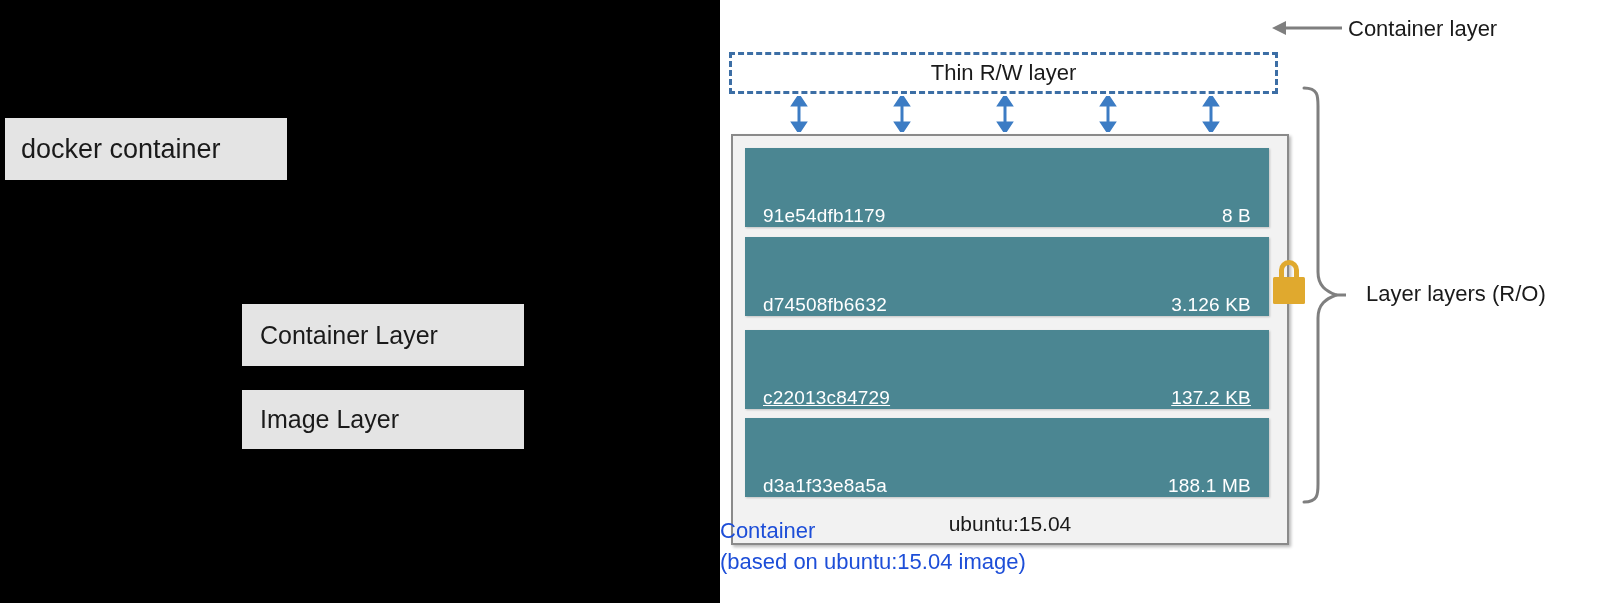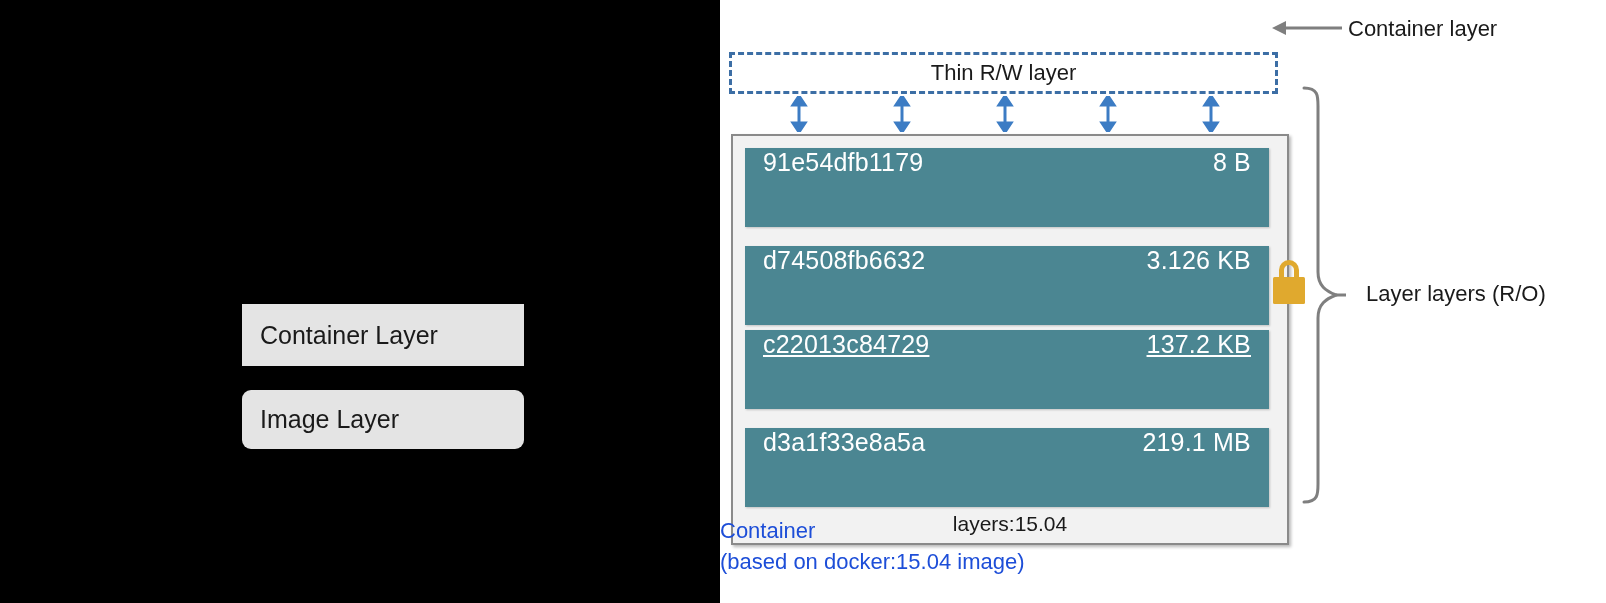--- a/index.html
+++ b/index.html
@@ -51,21 +51,20 @@
     padding-left: 18px;
     font-size: 25px;
   }
   .label-box.image-layer {
     left: 242px;
     top: 390px;
     width: 282px;
     height: 59px;
     padding-left: 18px;
     font-size: 25px;
-    border-radius: 9px;
   }
 
   
   .right-panel {
     position: absolute;
     left: 720px;
     top: 0;
     width: 886px;
     height: 603px;
     background: #ffffff;
@@ -109,25 +108,25 @@
   }
 
   .layer-bar {
     position: absolute;
     left: 12px;
     width: 524px;
     height: 79px;
     background: #4b8692;
     color: #ffffff;
     display: flex;
-    align-items: flex-start;
+    align-items: flex-end;
     justify-content: space-between;
     box-sizing: border-box;
     padding: 0 18px;
-    font-size: 25px;
+    font-size: 19px;
     box-shadow: 1px 1px 2px rgba(0,0,0,0.20);
   }
   .layer-bar .lid   { letter-spacing: 0.2px; }
   .layer-bar .lsize { letter-spacing: 0.2px; }
 
   .image-tag {
     position: absolute;
     left: 0;
     right: 0;
     bottom: 7px;
@@ -180,20 +179,23 @@
     color: #1d4ed8;
   }
   .caption div { white-space: nowrap; }
 </style>
 </head>
 <body>
 
 <div id="root">
 
   <div class="left-panel">
+    <div class="label-box docker">
+      <span>docker container</span>
+    </div>
     <div class="label-box container-layer">
       <span>Container Layer</span>
     </div>
     <div class="label-box image-layer">
       <span>Image Layer</span>
     </div>
   </div>
 
   <div class="right-panel">
 
@@ -231,36 +233,36 @@
       </g>
     </svg>
 
     <div class="container-box">
 
       <div class="layer-bar" style="top:12px;">
         <span class="lid">91e54dfb1179</span>
         <span class="lsize">8 B</span>
       </div>
 
-      <div class="layer-bar" style="top:110px;">
+      <div class="layer-bar" style="top:101px;">
         <span class="lid">d74508fb6632</span>
         <span class="lsize">3.126 KB</span>
       </div>
 
       <div class="layer-bar" style="top:194px;text-decoration:underline;">
         <span class="lid">c22013c84729</span>
         <span class="lsize">137.2 KB</span>
       </div>
 
-      <div class="layer-bar" style="top:292px;">
+      <div class="layer-bar" style="top:282px;">
         <span class="lid">d3a1f33e8a5a</span>
-        <span class="lsize">219.1 MB</span>
-      </div>
-
-      <div class="image-tag">layers:15.04</div>
+        <span class="lsize">188.1 MB</span>
+      </div>
+
+      <div class="image-tag">ubuntu:15.04</div>
     </div>
   </div>
 
   <svg class="lock-icon" viewBox="0 0 38 50">
     <path d="M9 22 V14 a10 10 0 0 1 20 0 V22 h-5 V14 a5 5 0 0 0 -10 0 V22 Z" fill="#e0a92e"></path>
     <rect x="3" y="21" width="32" height="27" rx="1.5" fill="#e0a92e"></rect>
   </svg>
 
   <svg class="brace" viewBox="0 0 46 418">
     <path d="M4 2 C18 2 18 10 18 20 L18 186 C18 200 26 205 36 209 C26 213 18 218 18 232 L18 398 C18 408 18 416 4 416" fill="none" stroke="#7f7f7f" stroke-width="3" stroke-linecap="round"></path>
@@ -271,16 +273,16 @@
     <line x1="14" y1="16" x2="72" y2="16" stroke="#7f7f7f" stroke-width="3"></line>
     <polygon points="2,16 16,9 16,23" fill="#7f7f7f"></polygon>
   </svg>
 
   <span class="side-label container-layer-label">Container layer</span>
 
   <span class="side-label image-layers-label">Layer layers (R/O)</span>
 
   <div class="caption">
     <div>Container</div>
-    <div>(based on docker:15.04 image)</div>
+    <div>(based on ubuntu:15.04 image)</div>
   </div>
 
 </div>
 
 </body></html>

